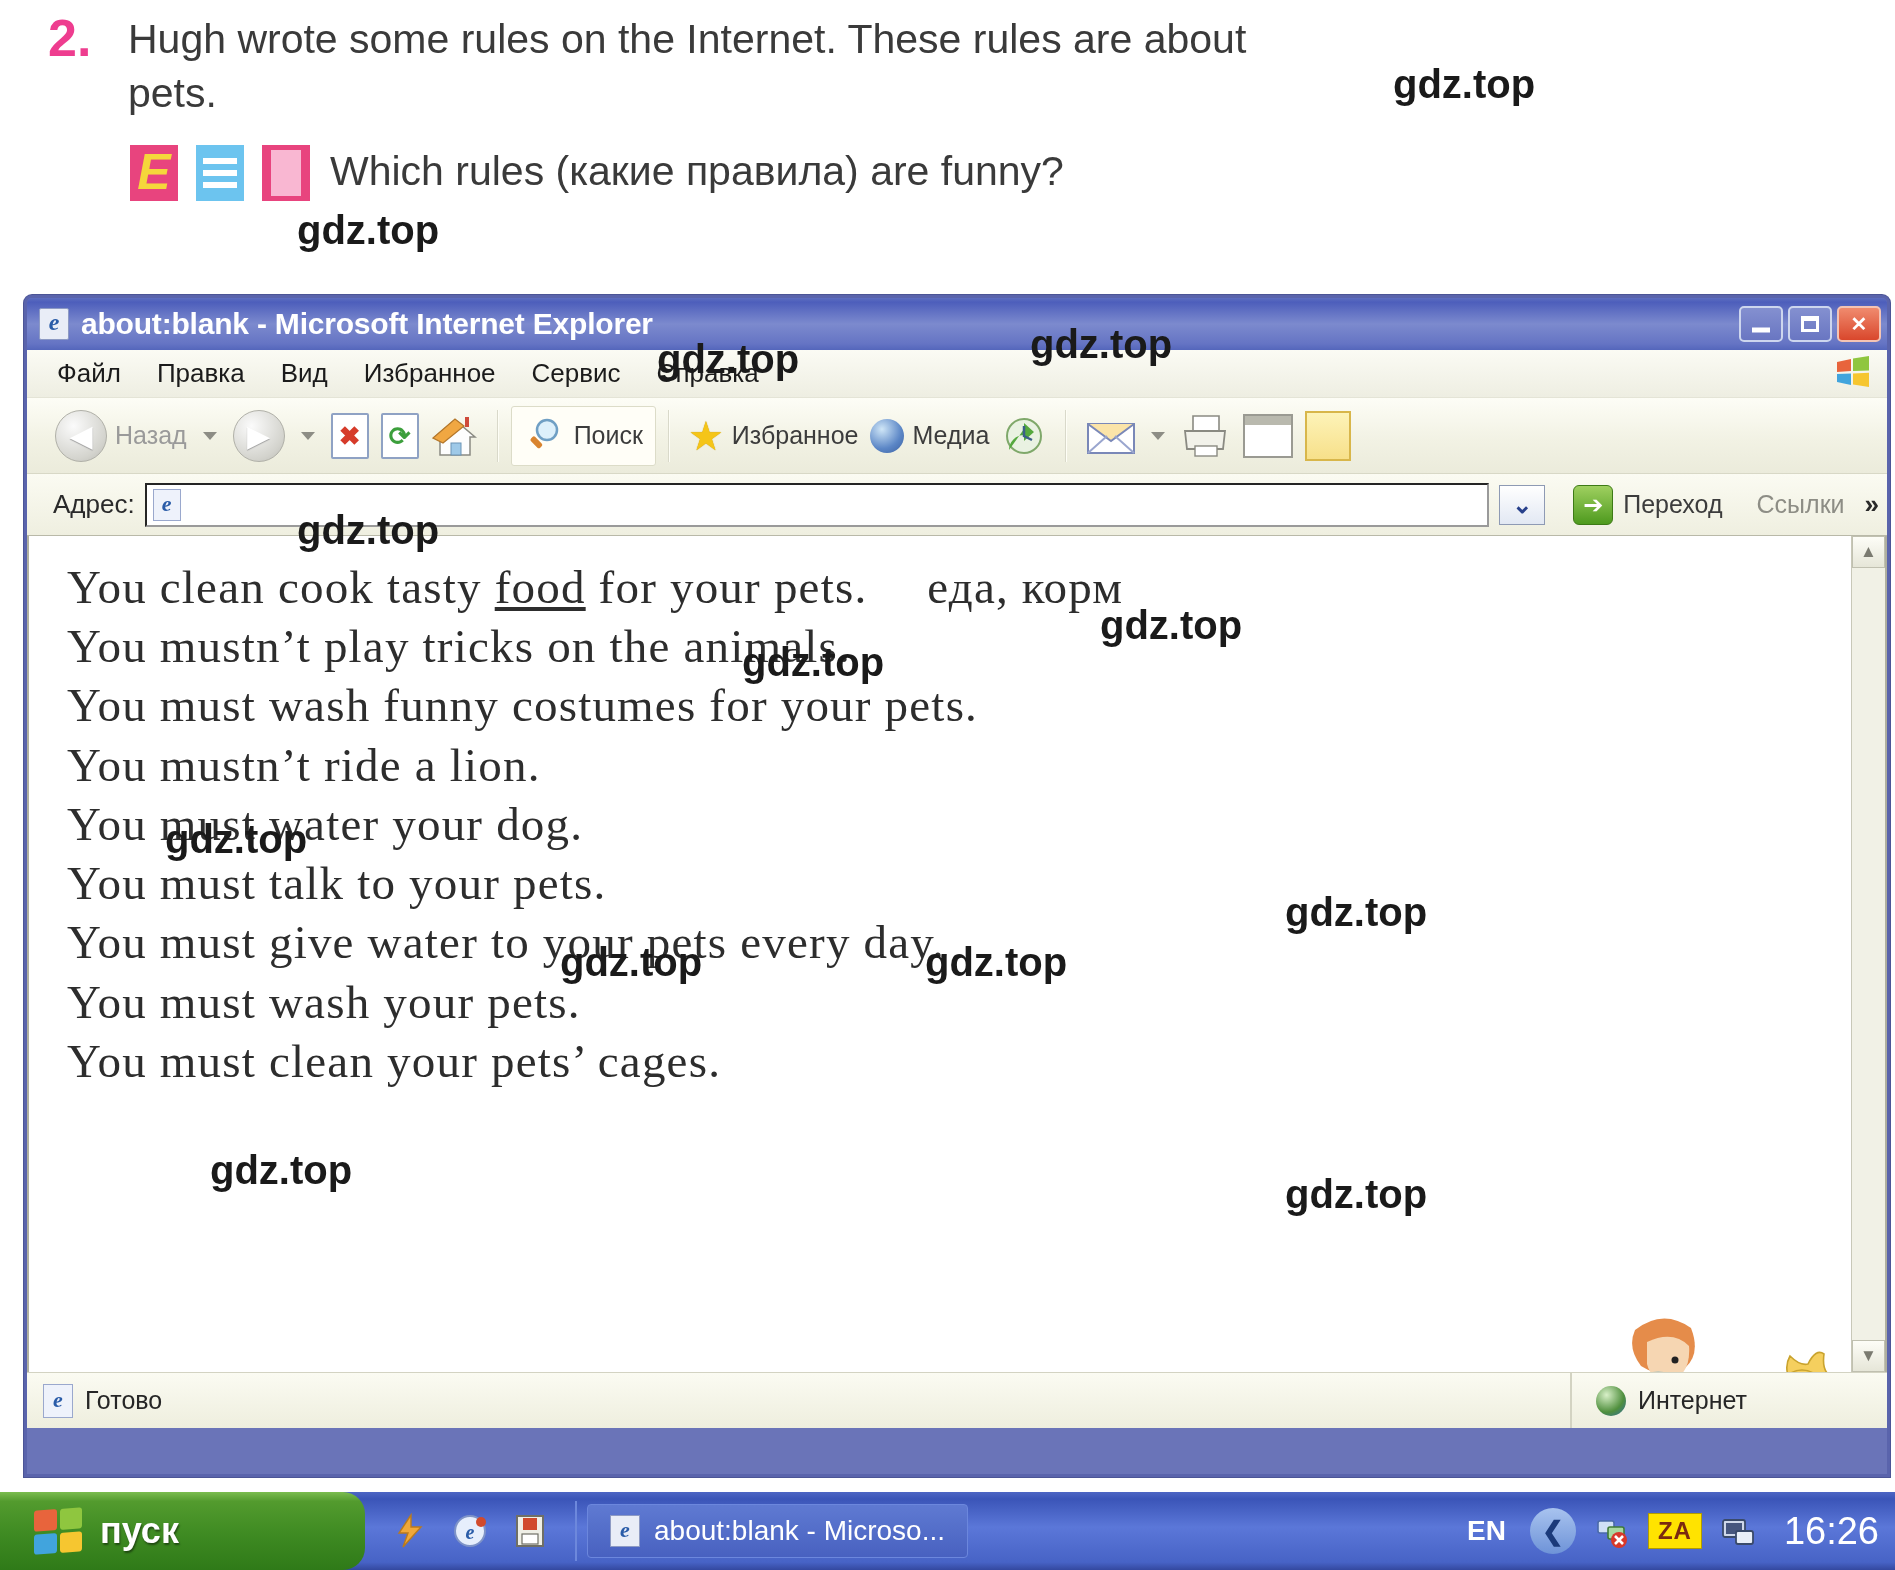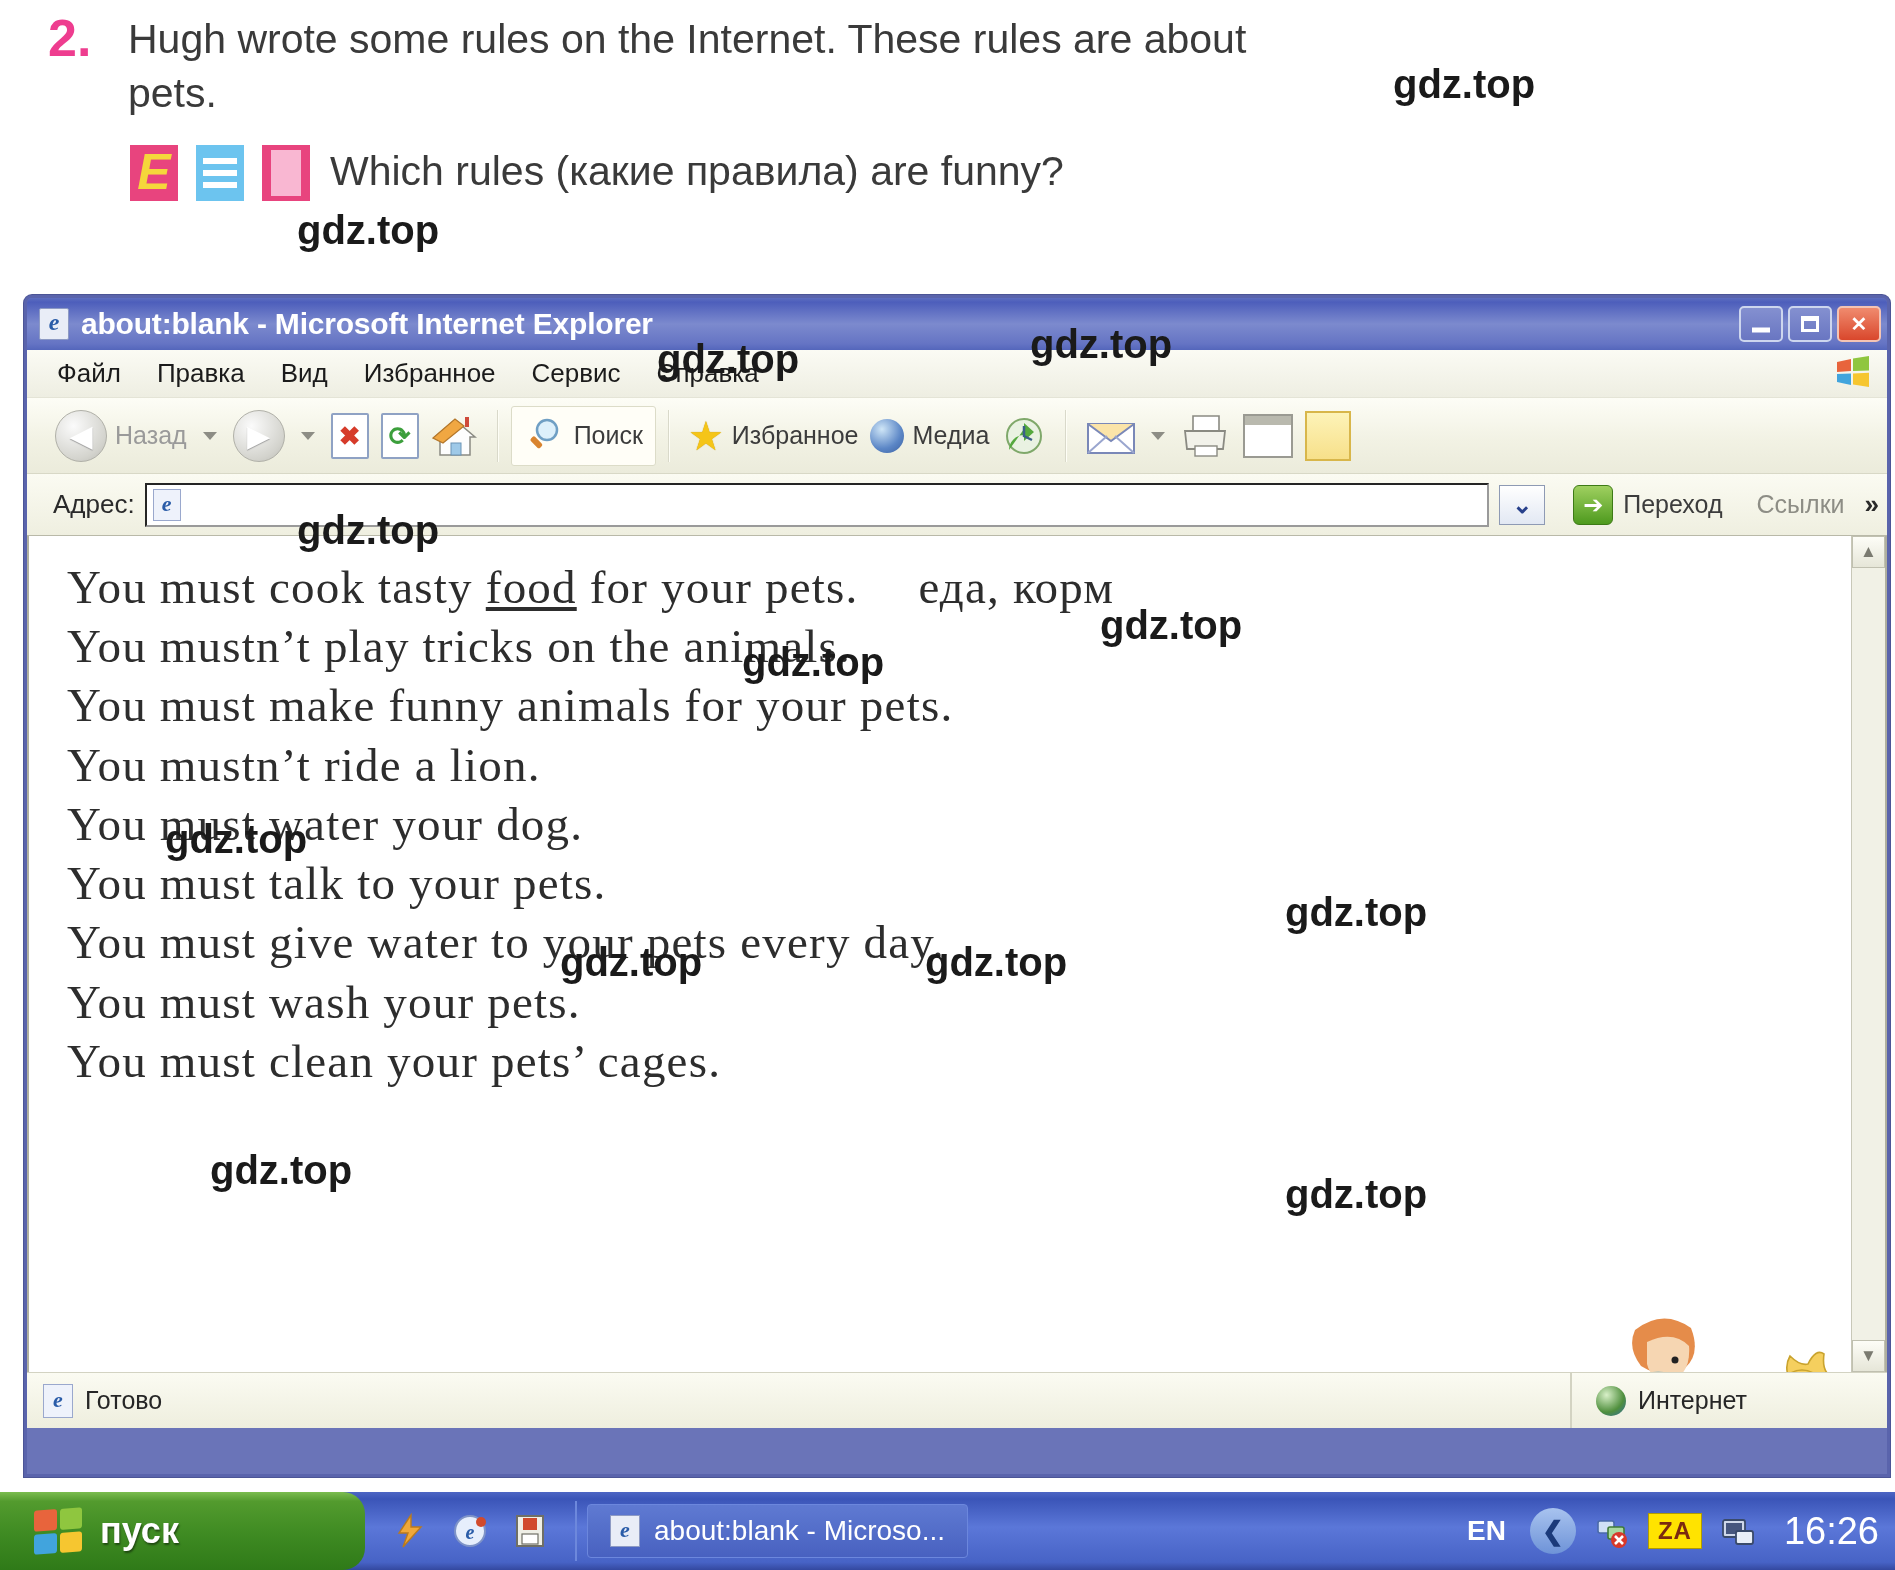--- a/index.html
+++ b/index.html
@@ -567,24 +567,24 @@
       </div>
       <span class="links-lbl">Ссылки</span>
       <span class="chev">»</span>
     </div>
   </div>
 
   <div class="content">
 
     <div class="rules">
       <div class="rule">
-        <span>You must cook tasty </span><u>food</u><span> for your pets.</span><span class="gloss">еда, корм</span>
+        <span>You clean cook tasty </span><u>food</u><span> for your pets.</span><span class="gloss">еда, корм</span>
       </div>
       <div class="rule">You mustn’t play tricks on the animals.</div>
-      <div class="rule">You must make funny animals for your pets.</div>
+      <div class="rule">You must wash funny costumes for your pets.</div>
       <div class="rule">You mustn’t ride a lion.</div>
       <div class="rule">You must water your dog.</div>
       <div class="rule">You must talk to your pets.</div>
       <div class="rule">You must give water to your pets every day.</div>
       <div class="rule">You must wash your pets.</div>
       <div class="rule">You must clean your pets’ cages.</div>
     </div>
 
     <svg class="illus" style="left:1560px; top:738px; width:300px; height:230px;" viewBox="0 0 300 230">
       <rect x="0" y="0" width="300" height="230" fill="#ffffff"></rect>

